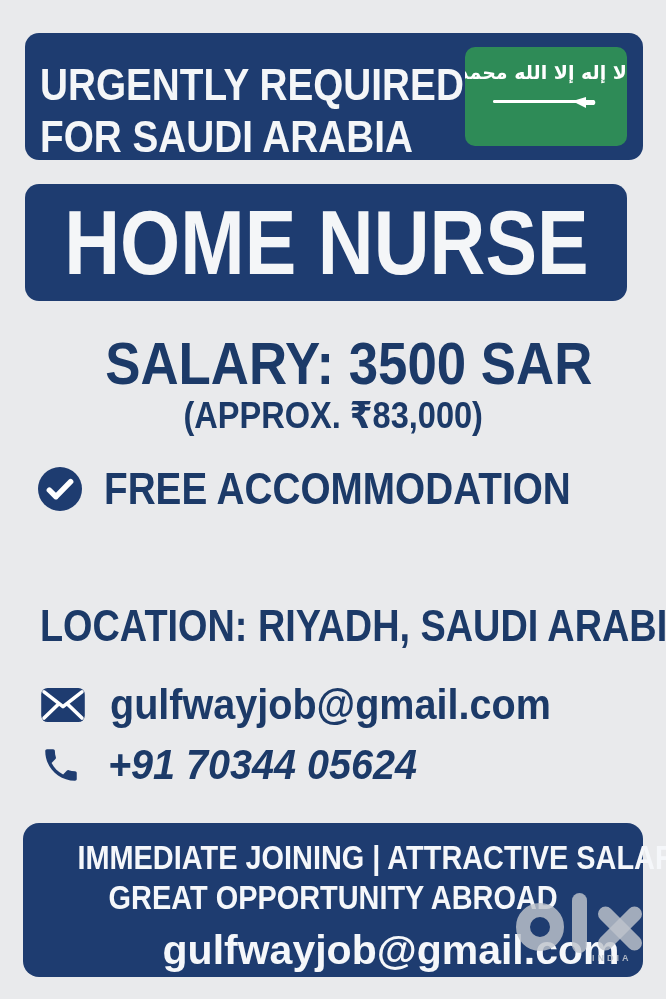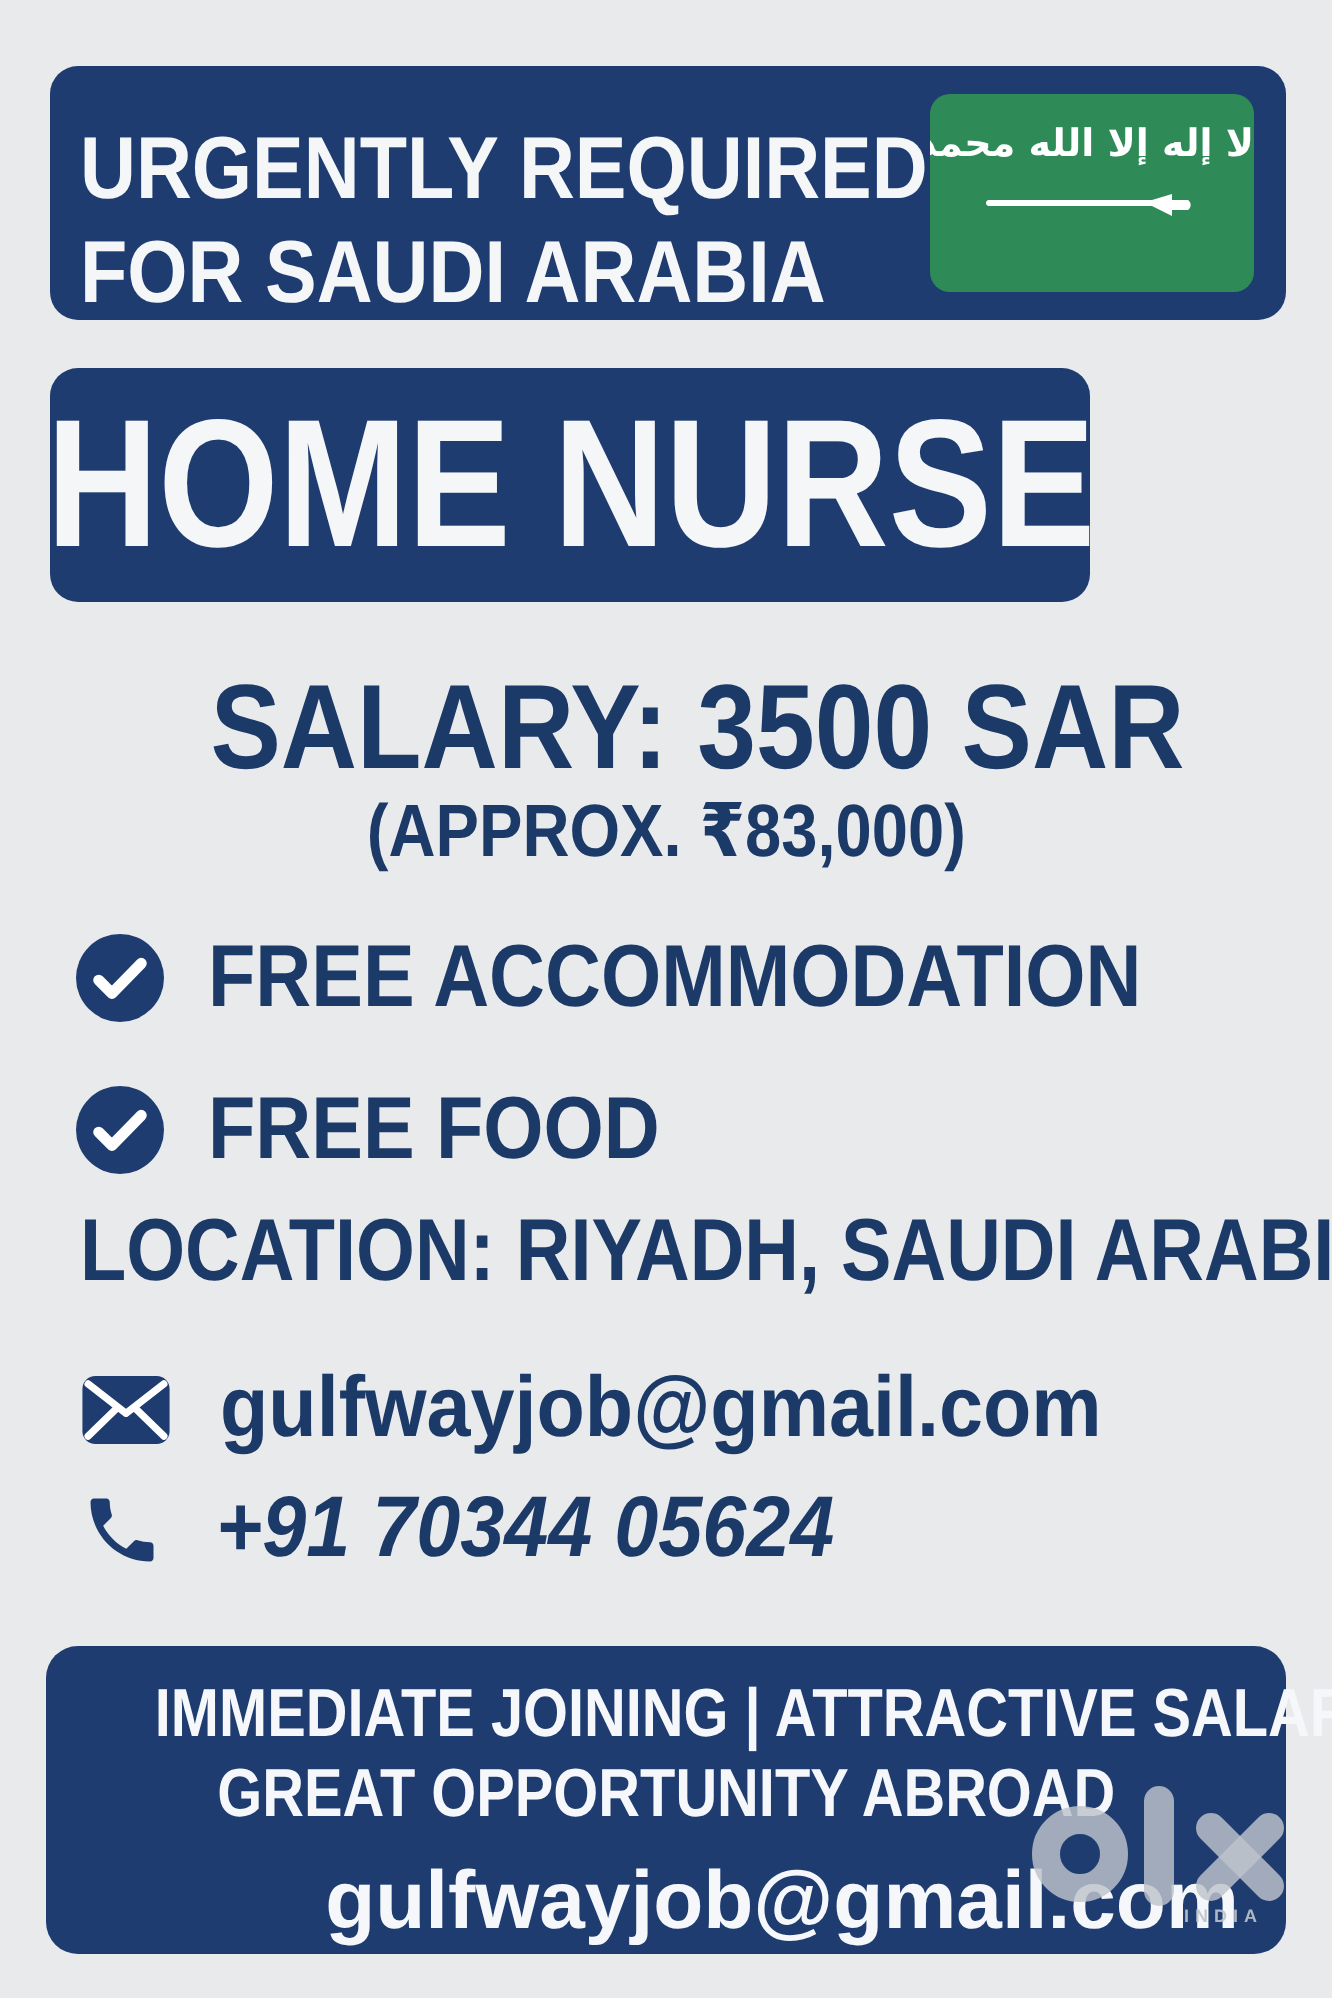--- a/index.html
+++ b/index.html
@@ -37,21 +37,21 @@
   .flag-script {
     margin-top:14px; text-align:center;
     direction:rtl; white-space:nowrap;
     font-size:19px; color:#ffffff; font-weight:bold;
     font-family:"DejaVu Sans",sans-serif;
   }
   .flag-sword { display:block; margin:10px auto 0 auto; }
 
   
   .home-banner {
-    left:25px; top:184px; width:520px; height:117px;
+    left:25px; top:184px; width:602px; height:117px;
     display:flex; align-items:center; justify-content:center;
   }
   .home-banner .job-title {
     font-weight:bold; font-size:91px; color:#f4f6f8;
     transform:scaleX(0.85); transform-origin:center; white-space:nowrap;
   }
 
   
   .salary-main   { position:absolute; left:0; top:329px; width:666px; text-align:center;
                    font-weight:bold; font-size:60px;padding-left:32px; }
@@ -132,27 +132,20 @@
   </div>
 
   <div class="benefits">
     <div class="benefit-row">
       <svg class="check" viewBox="0 0 24 24">
         <circle cx="12" cy="12" r="12" fill="#1e3c70"></circle>
         <path d="M6.2 12.6 l3.6 3.6 L17.8 8" fill="none" stroke="#ffffff" stroke-width="3" stroke-linecap="round" stroke-linejoin="round"></path>
       </svg>
       <span class="benefit-label"><span class="cx-left">FREE ACCOMMODATION</span></span>
     </div>
-    <div class="benefit-row">
-      <svg class="check" viewBox="0 0 24 24">
-        <circle cx="12" cy="12" r="12" fill="#1e3c70"></circle>
-        <path d="M6.2 12.6 l3.6 3.6 L17.8 8" fill="none" stroke="#ffffff" stroke-width="3" stroke-linecap="round" stroke-linejoin="round"></path>
-      </svg>
-      <span class="benefit-label"><span class="cx-left">FREE FOOD</span></span>
-    </div>
   </div>
 
   <div class="location-line">
     <span class="cx-left">LOCATION: RIYADH, SAUDI ARABIA</span>
   </div>
 
   <div class="contact-row contact-email">
     <svg width="46" height="36" viewBox="0 0 24 19">
       <rect x="0.5" y="0.5" width="23" height="18" rx="3.4" fill="#1e3c70"></rect>
       <path d="M2 2.6 L12 10.4 L22 2.6" fill="none" stroke="#ffffff" stroke-width="1.9" stroke-linecap="round" stroke-linejoin="round"></path>

